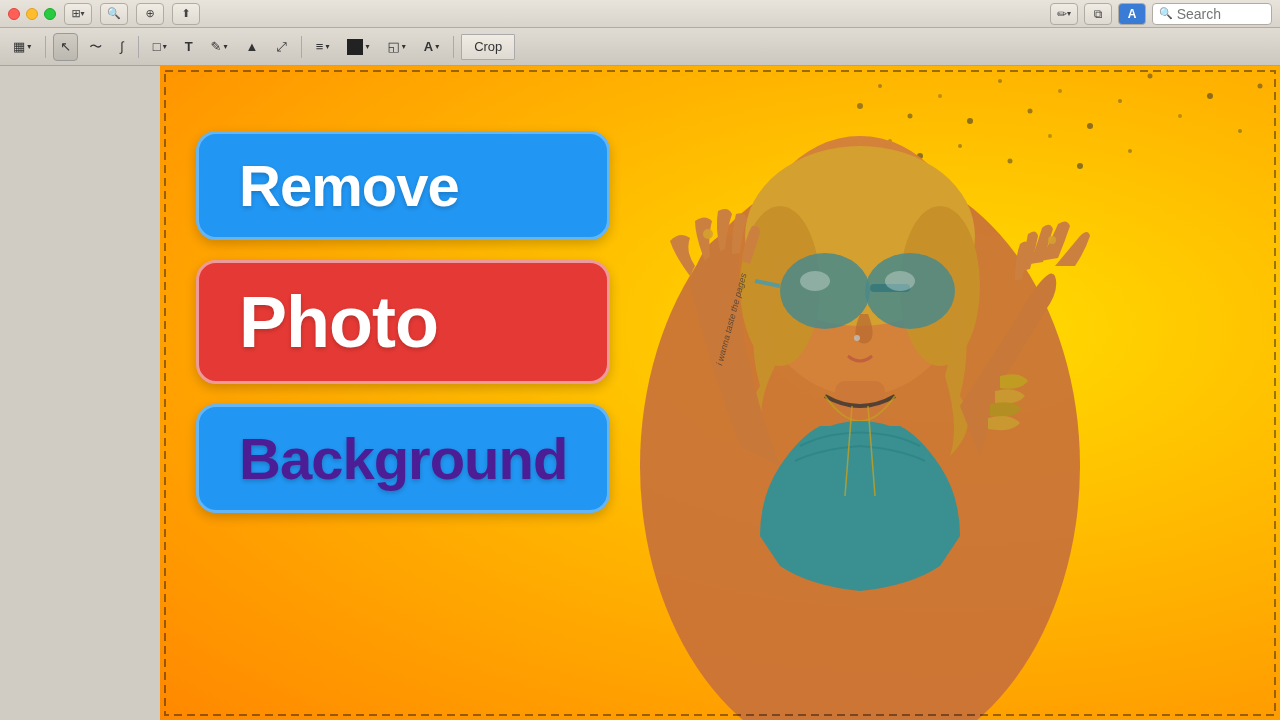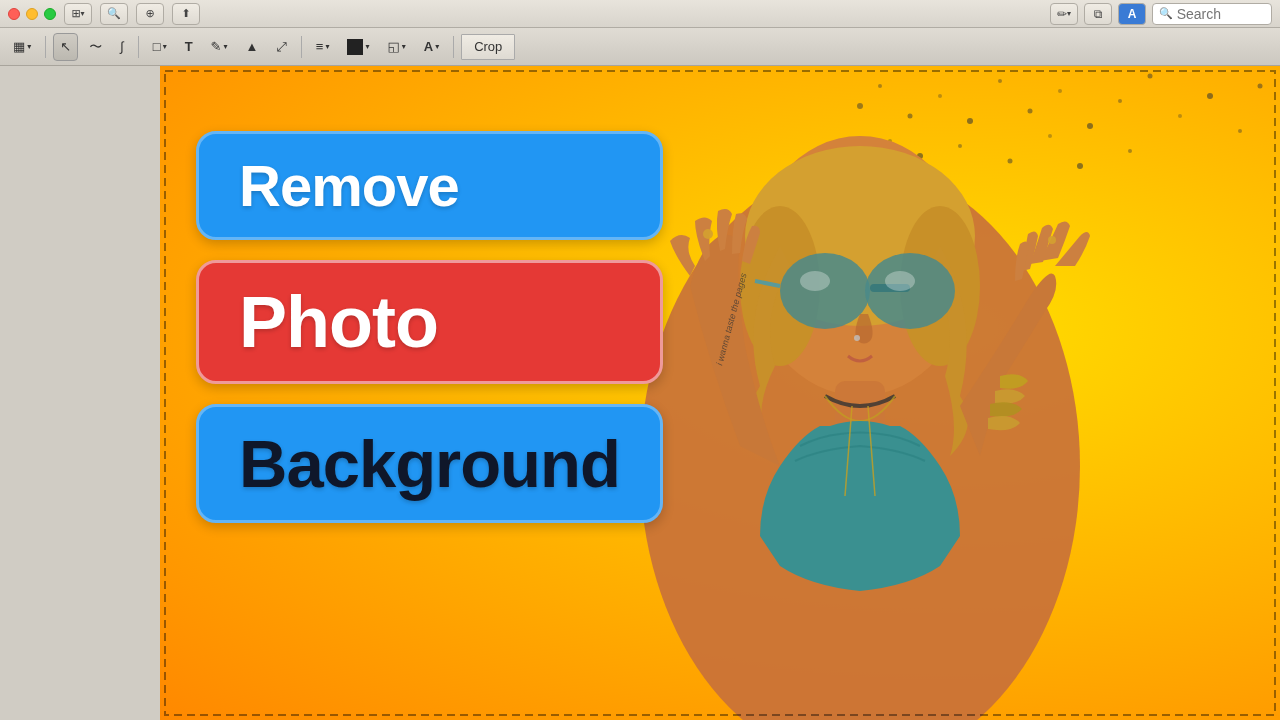--- a/index.html
+++ b/index.html
@@ -165,23 +165,23 @@
       letter-spacing: -1px;
       text-shadow: 0 2px 4px rgba(0,0,0,0.2);
       box-shadow: 0 4px 12px rgba(0,0,0,0.2);
     }
 
     .label-background {
       background: #2196f3;
       border: 3px solid #64b5f6;
       border-radius: 20px;
       padding: 18px 40px;
-      font-size: 67px;
+      font-size: 58px;
       font-weight: 700;
-      color: #0f172a;
+      color: #4c1d95;
       display: inline-block;
       letter-spacing: -1px;
       text-shadow: 0 2px 4px rgba(0,0,0,0.2);
       box-shadow: 0 4px 12px rgba(0,0,0,0.2);
     }
 
     
     .woman-svg {
       position: absolute;
       right: 0; top: 0;

